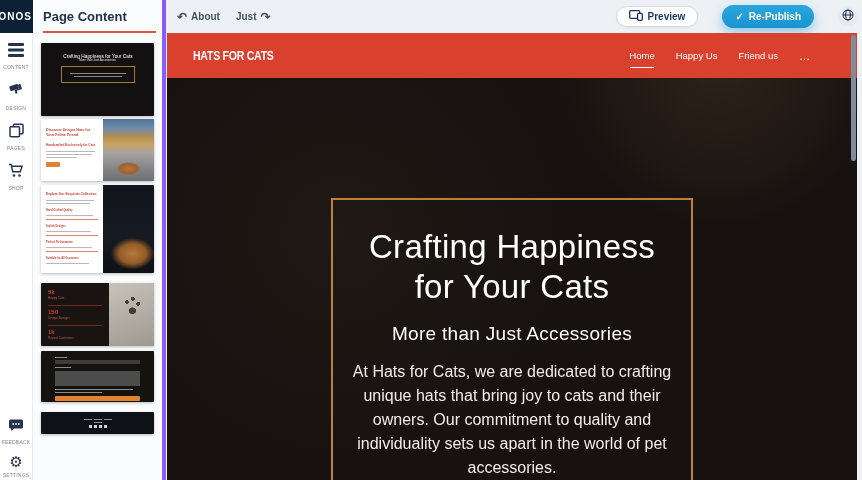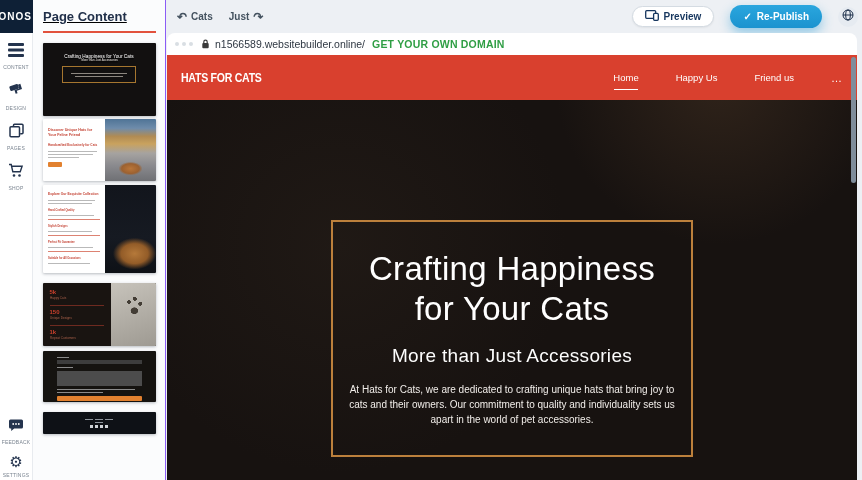--- a/index.html
+++ b/index.html
@@ -9,21 +9,21 @@
   
   .rail { position:absolute; left:0; top:0; bottom:0; width:33px; background:#ffffff; border-right:1px solid #e8ebef; z-index:5; }
   .logo { width:33px; height:33px; background:#0e2036; color:#fff; font-weight:700; font-size:10px; letter-spacing:1px; display:flex; align-items:center; justify-content:flex-end; overflow:hidden; padding-right:1px; }
   .rail-items { display:flex; flex-direction:column; align-items:center; margin-top:10px; gap:12px; }
   .rail-item { display:flex; flex-direction:column; align-items:center; gap:3px; width:33px; cursor:pointer; }
   .rail-label { font-size:5px; color:#7a8490; letter-spacing:.2px; }
   .rail-bottom { position:absolute; bottom:2px; left:0; right:0; display:flex; flex-direction:column; align-items:center; gap:9px; }
   .gear-glyph { font-size:15px; line-height:15px; color:#24344e; }
 
   
-  .panel { position:absolute; left:33px; top:0; bottom:0; width:133px; background:#fbfcfd; border-right:1px solid #8b5cf6; z-index:4;text-decoration:underline; }
+  .panel { position:absolute; left:33px; top:0; bottom:0; width:133px; background:#fbfcfd; border-right:4px solid #8b5cf6; z-index:4; }
   .panel-title { margin:9px 0 0 10px; font-size:13px; font-weight:700; color:#21304a; }
   .panel-underline { margin:7px 0 0 10px; width:113px; height:2px; background:#e2523d; }
   .thumbs { margin-top:10px; }
   .thumb { width:113px; margin:0 auto; position:relative; overflow:hidden; box-shadow:0 1px 3px rgba(25,35,50,.3); border-radius:1px; cursor:pointer; background:#fff; }
   .bar { background:#b9b9b9; height:1px; }
 
   
   .t1 { height:73px; background:#121010; margin-top:0; padding-top:10px; text-align:center; }
   .t1-title { color:#fff; font-size:7px; font-weight:500; line-height:1.35; width:110px; margin:0 auto; transform:scale(.68); transform-origin:top center; }
   .t1-sub { color:#e8e4e0; font-size:5px; transform:scale(.6); transform-origin:top center; margin-top:-4px; }
@@ -80,48 +80,48 @@
   .t6 .bar { background:#8d939b; width:8px; }
   .t6-wide { width:26px; background:#6a7078; }
   .t6-sq { width:3px; height:3px; background:#cfd3d8; }
 
   
   .canvas { position:absolute; left:167px; top:0; right:0; bottom:0; display:flex; flex-direction:column; }
   .canvas-toolbar { height:33px; display:flex; align-items:center; flex:0 0 auto; }
   .undoredo { display:flex; align-items:center; gap:16px; margin-left:10px; }
   .tool-link { display:flex; align-items:center; gap:4px; font-size:10px; font-weight:700; color:#44525f; background:none; border:none; cursor:pointer; font-family:inherit; }
   .tool-glyph { font-size:12px; line-height:10px; color:#44525f; }
-  .toolbar-right { margin-left:auto; margin-right:4px; display:flex; align-items:center; gap:16px; }
+  .toolbar-right { margin-left:auto; margin-right:4px; display:flex; align-items:center; gap:24px; }
   .btn-preview { height:21px; padding:0 12px; border-radius:11px; background:#fff; border:1px solid #d4dbe2; color:#16365e; font-size:10px; font-weight:700; display:flex; align-items:center; gap:5px; cursor:pointer; font-family:inherit; box-shadow:0 1px 2px rgba(0,0,0,.06); }
   .btn-republish { height:23px; padding:0 13px; border-radius:12px; border:none; background:linear-gradient(180deg,#2aa6de,#1b93cf); color:#fff; font-size:10px; font-weight:700; display:flex; align-items:center; gap:5px; cursor:pointer; font-family:inherit; box-shadow:0 5px 12px rgba(30,150,210,.45); }
   .check-glyph { font-size:10px; font-weight:700; }
   .btn-globe { width:20px; height:20px; border-radius:50%; border:none; background:#e6ebf1; display:flex; align-items:center; justify-content:center; cursor:pointer; }
 
   .chrome { width:690px; height:22px; background:#fff; border-radius:8px 8px 0 0; display:flex; align-items:center; padding:0 8px; flex:0 0 auto; }
   .dots { display:flex; gap:3px; margin-right:8px; }
   .dot { width:4px; height:4px; border-radius:50%; background:#d9dee3; }
   .chrome-url { font-size:10.5px; color:#2e3742; margin-left:5px; }
   .chrome-cta { font-size:10.5px; font-weight:700; color:#2f9e44; margin-left:7px; letter-spacing:.2px; cursor:pointer; }
 
   .viewport { width:690px; flex:1 1 auto; position:relative; overflow:hidden;
     background:
       radial-gradient(circle at 80% 6%, rgba(72,52,36,.5), rgba(0,0,0,0) 24%),
       radial-gradient(circle at 25% 45%, rgba(48,38,30,.35), rgba(0,0,0,0) 40%),
       #171210; }
-  .site-header { height:45px; background:#d9402e; display:flex; align-items:center; padding:0 14px; }
+  .site-header { height:45px; background:#d9402e; display:flex; align-items:center; padding:0 26px; }
   .brand { color:#fff; font-weight:800; font-size:12px; letter-spacing:-.3px; transform:scaleX(.88); transform-origin:left center; white-space:nowrap; }
-  .site-nav { margin-left:auto; display:flex; align-items:center; gap:37px; margin-right:0; }
+  .site-nav { margin-left:auto; display:flex; align-items:center; gap:21px; margin-right:20px; }
   .nav-item { color:#fff; font-size:9.5px; position:relative; cursor:pointer; white-space:nowrap; }
   .nav-item.active::after { content:''; position:absolute; left:1px; right:1px; bottom:-7px; height:1.5px; background:#fff; }
   .nav-more { font-size:11px; letter-spacing:1px; }
 
   .hero-box { width:362px; margin:120px auto 0; min-height:230px; border:2px solid #bc803c; text-align:center; padding:27px 14px 28px; }
   .hero-title { color:#fff; font-size:33px; font-weight:500; line-height:1.2; letter-spacing:.3px; cursor:pointer; }
   .hero-sub { color:#fdfdfd; font-size:19px; font-weight:500; margin-top:17px; letter-spacing:.3px; cursor:pointer; }
-  .hero-body { color:#f1ede9; font-size:10px; line-height:1.5; max-width:340px; margin:15px auto 0; cursor:pointer; }
+  .hero-body { color:#f1ede9; font-size:16px; line-height:1.5; max-width:340px; margin:15px auto 0; cursor:pointer; }
 
   .scrollbar-thumb { position:absolute; right:1px; top:2px; width:5px; height:126px; border-radius:3px; background:#7f8d9b; cursor:grab; }
 </style>
 </head>
 <body>
 
 <div class="screen">
 
   <aside class="rail">
     <div class="logo">IONOS</div>
@@ -288,21 +288,21 @@
 
     </div>
   </section>
 
   <main class="canvas">
 
     <div class="canvas-toolbar">
       <div class="undoredo">
         <button class="tool-link">
           <span class="tool-glyph">↶</span>
-          <span>Cats</span>
+          <span>About</span>
         </button>
         <button class="tool-link">
           <span>Just</span>
           <span class="tool-glyph">↷</span>
         </button>
       </div>
       <div class="toolbar-right">
         <button class="btn-preview">
           <span>
             <svg width="14" height="11" viewBox="0 0 14 11">
@@ -321,35 +321,20 @@
             <svg width="12" height="12" viewBox="0 0 12 12" fill="none" stroke="#1c2f4a" stroke-width="1">
                 <circle cx="6" cy="6" r="5"></circle>
                 <ellipse cx="6" cy="6" rx="2.3" ry="5"></ellipse>
                 <path d="M1 6h10"></path>
               </svg>
           </span>
         </button>
       </div>
     </div>
 
-    <div class="chrome">
-      <div class="dots">
-        <div class="dot"></div>
-        <div class="dot"></div>
-        <div class="dot"></div>
-      </div>
-      <span>
-        <svg width="9" height="10" viewBox="0 0 9 10">
-            <rect x="1.3" y="4" width="6.4" height="5.2" rx="1" fill="#3a3a3a"></rect>
-            <path d="M2.8 4V2.9a1.7 1.7 0 0 1 3.4 0V4" stroke="#3a3a3a" fill="none" stroke-width="1.2"></path>
-          </svg>
-      </span>
-      <span class="chrome-url">n1566589.websitebuilder.online/</span>
-      <span class="chrome-cta">GET YOUR OWN DOMAIN</span>
-    </div>
 
     <div class="viewport">
       <header class="site-header">
         <div class="brand">HATS FOR CATS</div>
         <nav class="site-nav">
           <span class="nav-item active">Home</span>
           <span class="nav-item">Happy Us</span>
           <span class="nav-item">Friend us</span>
           <span class="nav-item nav-more">…</span>
         </nav>

